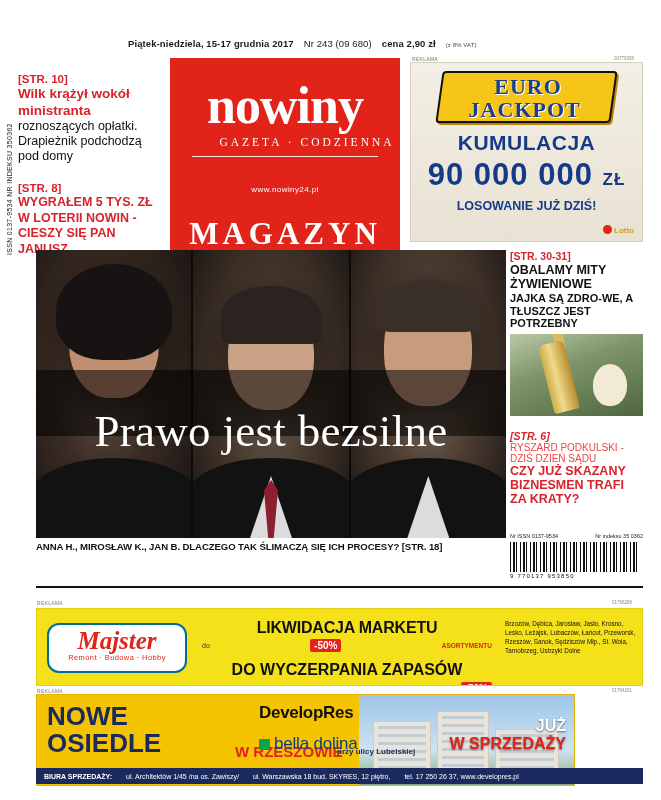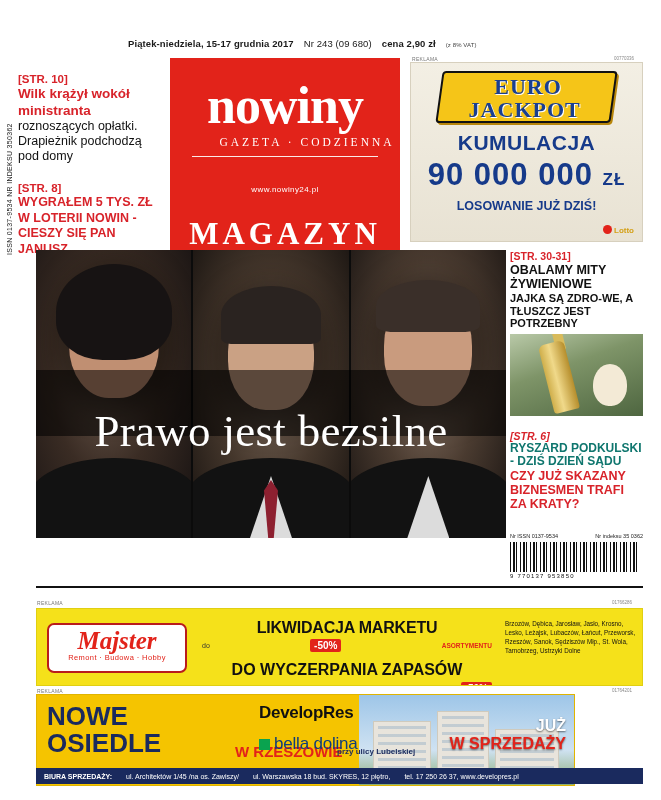--- a/index.html
+++ b/index.html
@@ -191,42 +191,42 @@
     position:absolute; left:44px; top:-2px; width:10px; height:18px;
     background:#d9bb5b; transform: rotate(-14deg);
   }
   .egg {
     position:absolute; right:16px; bottom:10px; width:34px; height:42px;
     background:#f3ead6; border-radius:50% 50% 46% 46%;
   }
 
   .rbox2 { top:430px; }
   .rbox2 .str { color:#d8232a; font-weight:bold; font-size:10.5px;font-style:italic; }
-  .rbox2 .blk { color:#0f766e; font-weight:bold; font-size:12px; line-height:1.12; }
+  .rbox2 .blk { color:#ef4444; font-weight:normal; font-size:10px; line-height:1.12; }
   .rbox2 .red { color:#d8232a; font-weight:bold; font-size:12.5px; line-height:1.12; }
 
   .barcode-wrap { position:absolute; left:510px; top:533px; width:133px; }
   .barcode-meta { display:flex; justify-content:space-between; font-size:5.5px; color:#222; }
   .barcode {
     margin-top:3px; height:30px; width:128px;
     background: repeating-linear-gradient(90deg,#111 0 1px, #fff 1px 3px, #111 3px 5px, #fff 5px 6px, #111 6px 7px, #fff 7px 10px);
   }
   .barcode-num { font-size:6px; letter-spacing:1.2px; margin-top:1px; color:#111; }
 
   
   .hr-black { position:absolute; left:36px; width:607px; height:2px; background:#111; }
 
   
   .majster {
     position:absolute; top:608px; left:36px; width:607px; height:78px;
     background:#f5e11a; border:1px solid #e0cf12; overflow:hidden;
   }
   .majster-logo {
     position:absolute; left:10px; top:14px; width:140px; height:50px;
-    background:#fff; border:2px solid #b91c1c; border-radius:7px;
+    background:#fff; border:2px solid #0369a1; border-radius:12px;
   }
   .majster-logo .nm {
     text-align:center; font-family:"Liberation Serif", serif; font-weight:bold;
     font-style:italic; color:#e2231a; font-size:25px; margin-top:3px; line-height:1;
   }
   .majster-logo .sl {
     text-align:center; font-size:7.5px; color:#e2231a; font-weight:normal; letter-spacing:.4px;
   }
   .majster-mid { position:absolute; left:165px; top:10px; width:290px; text-align:center; }
   .majster-mid .l1 { font-weight:bold; font-size:16px; color:#111; letter-spacing:-.2px;}
@@ -364,20 +364,21 @@
       <div class="ph ph3">
         <div class="face f3"></div>
         <div class="f3hair"></div>
         <div class="shoulder"></div>
         <div class="shirt"></div>
       </div>
     </div>
     <div class="headline-strip"></div>
     <div class="headline">Prawo jest bezsilne</div>
   </div>
+  <div class="photo-caption">ANNA H., MIROSŁAW K., JAN B. DLACZEGO TAK ŚLIMACZĄ SIĘ ICH PROCESY?  [STR. 18]</div>
 
   <div class="rbox rbox1">
     <div class="str">[STR. 30-31]</div>
     <div class="t">OBALAMY MITY ŻYWIENIOWE</div>
     <div class="t t2">JAJKA SĄ ZDRO-WE, A TŁUSZCZ JEST POTRZEBNY</div>
     <div class="img">
       <div class="bottleneck"></div>
       <div class="bottle"></div>
       <div class="egg"></div>
     </div>

